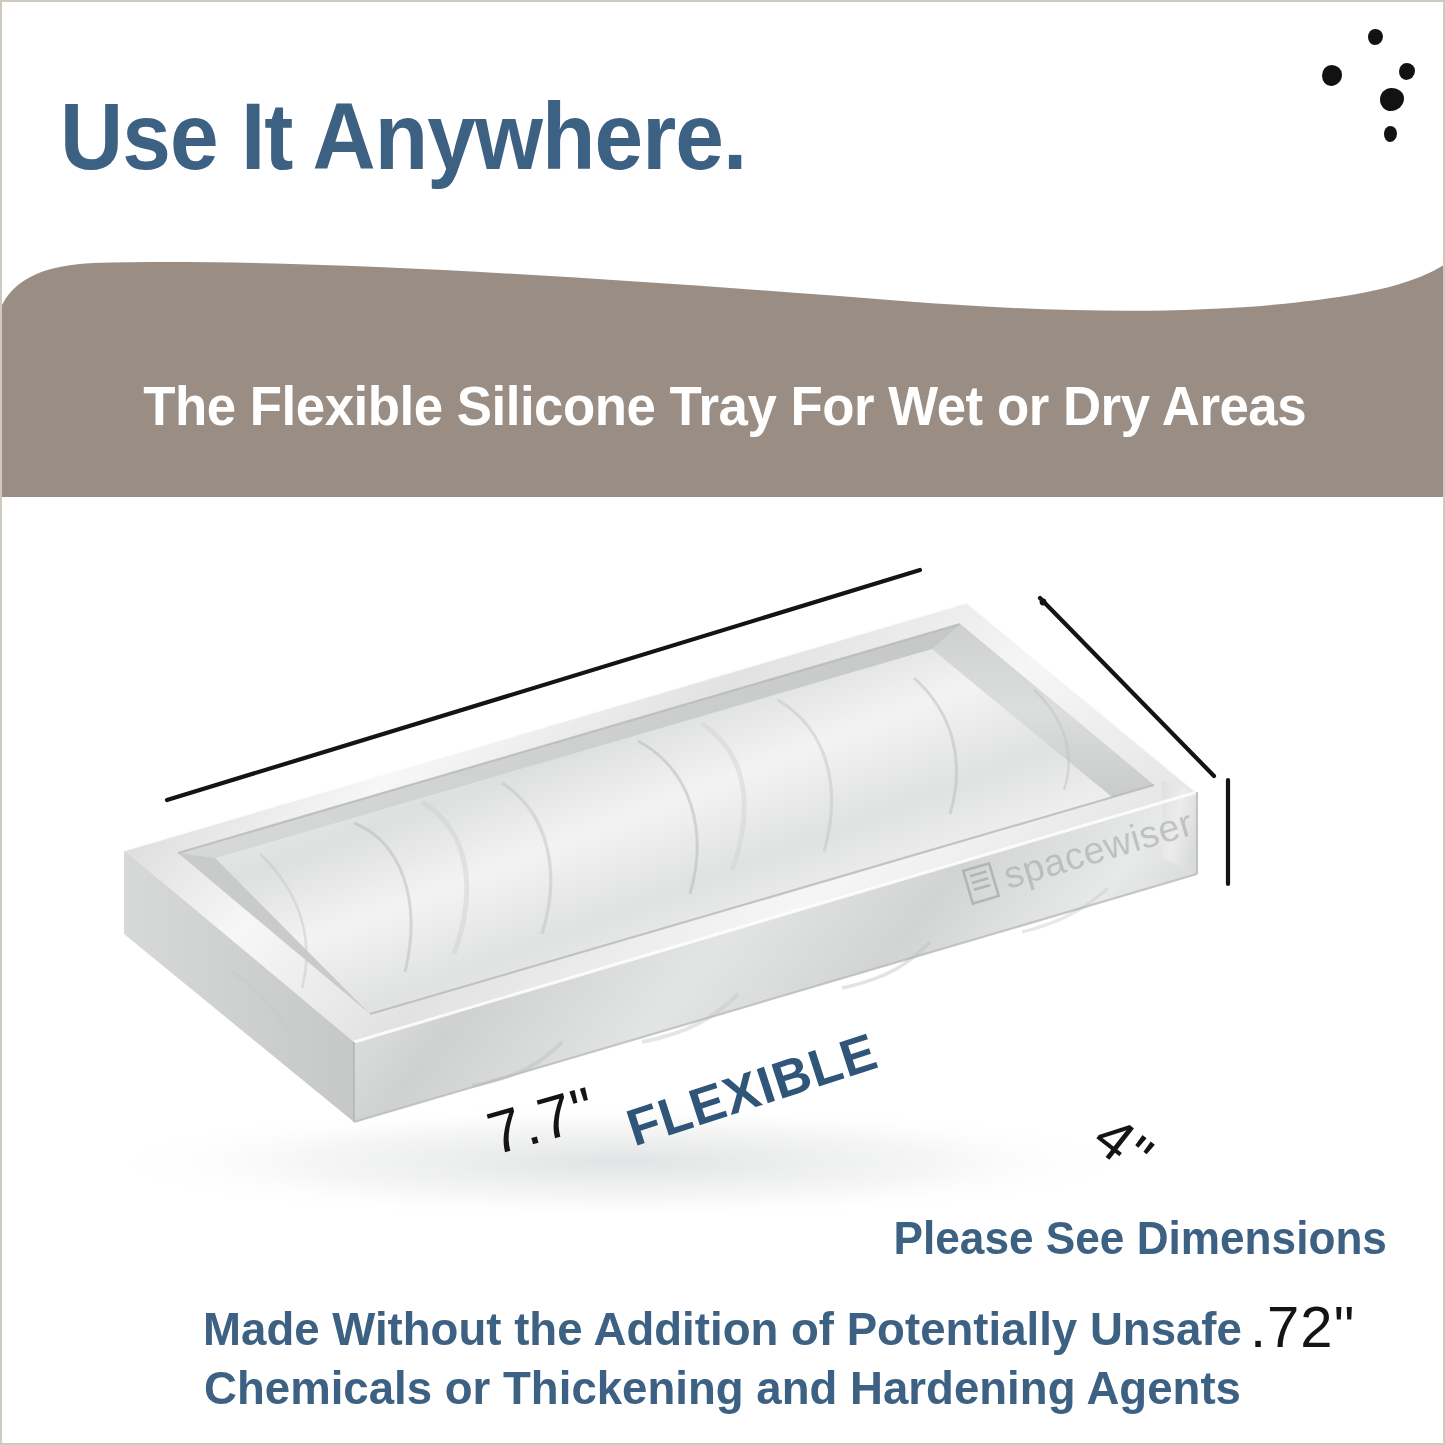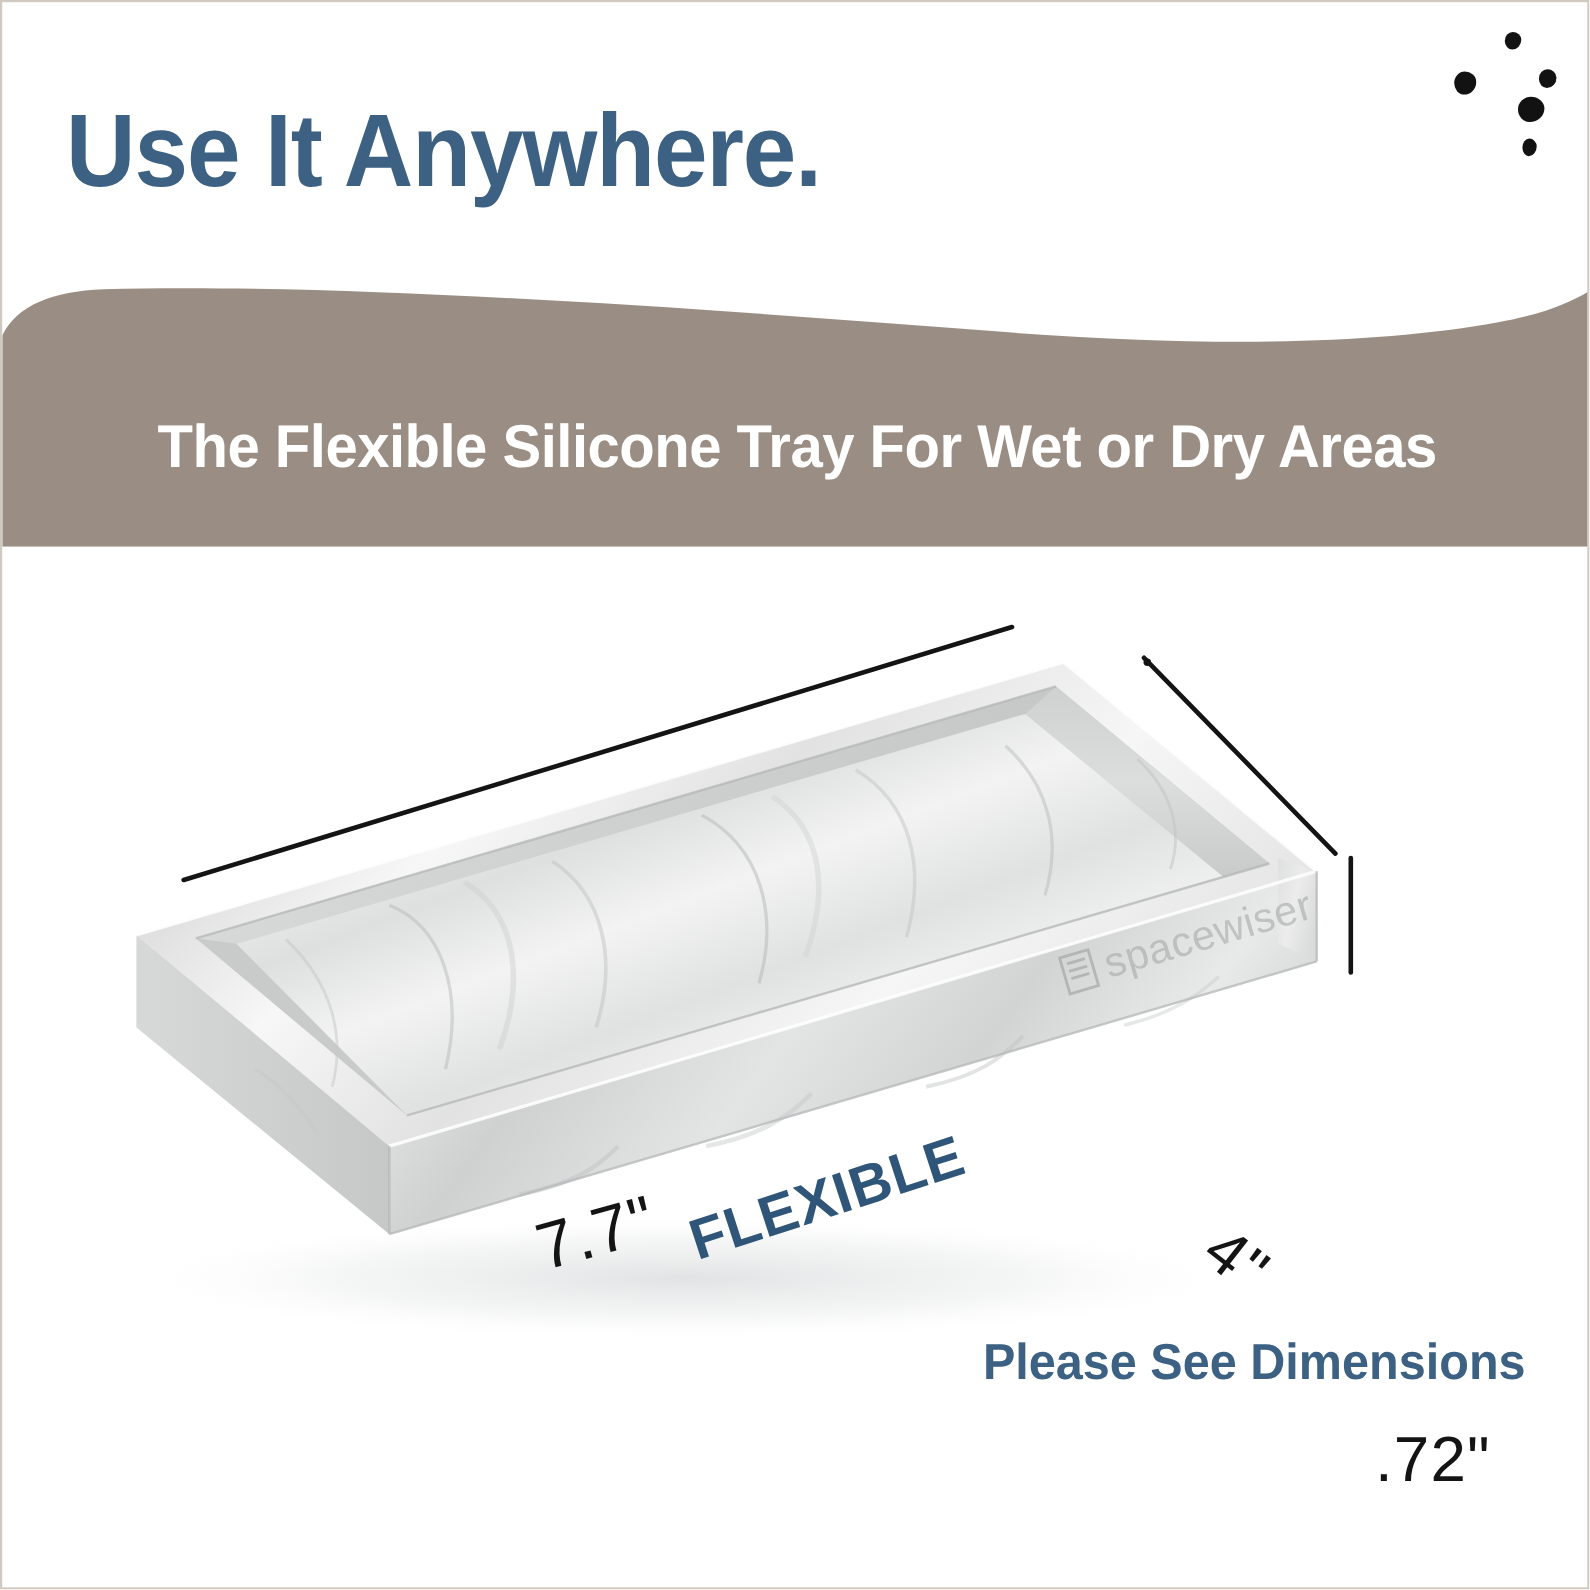--- a/index.html
+++ b/index.html
@@ -328,14 +328,18 @@
 
     <div class="dimlabel" id="dim-length">7.7"</div>
     <div class="dimlabel" id="dim-width">4"</div>
     <div class="dimlabel" id="dim-height">.72"</div>
   </div>
 
   <div id="flexible-label" style="color: rgb(47, 85, 120);">FLEXIBLE</div>
 
   <div id="see-dimensions" style="color: rgb(61, 97, 131);">Please See Dimensions</div>
 
+  <div id="claim" style="color: rgb(61, 97, 131);">
+    <span class="line">Made Without the Addition of Potentially Unsafe</span>
+    <span class="line">Chemicals or Thickening and Hardening Agents</span>
+  </div>
 
 </div>
 
 </body></html>

